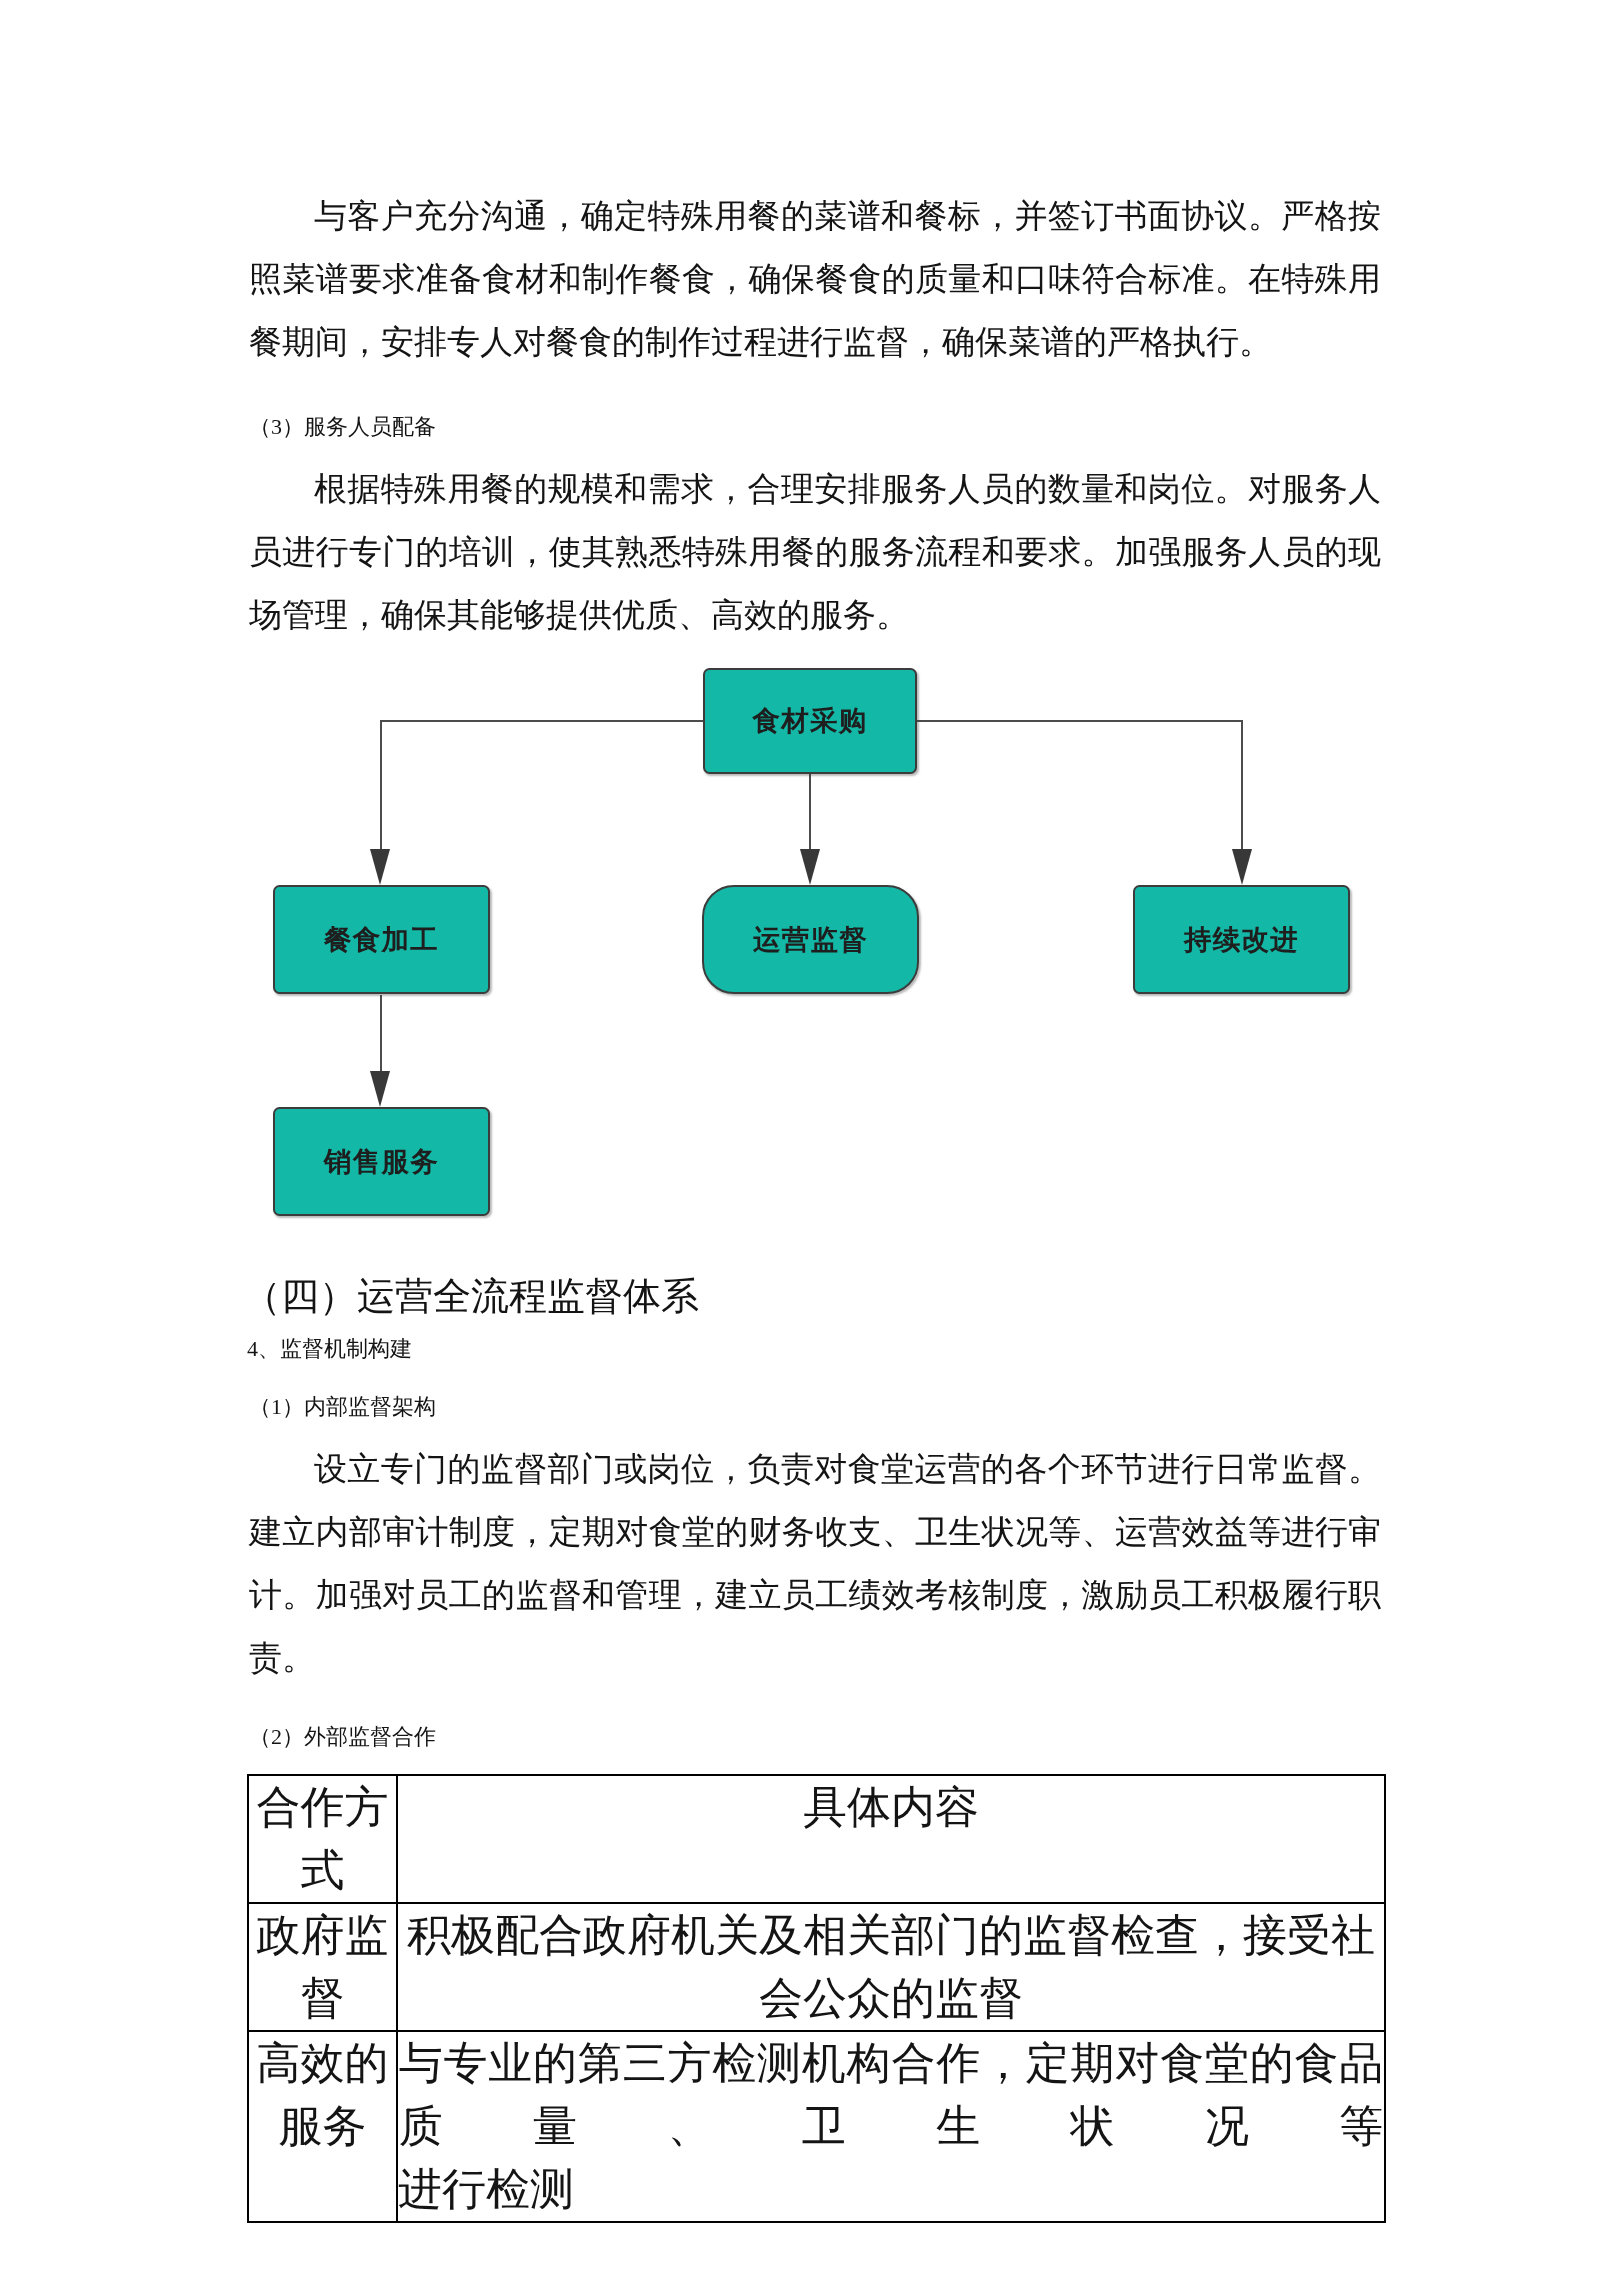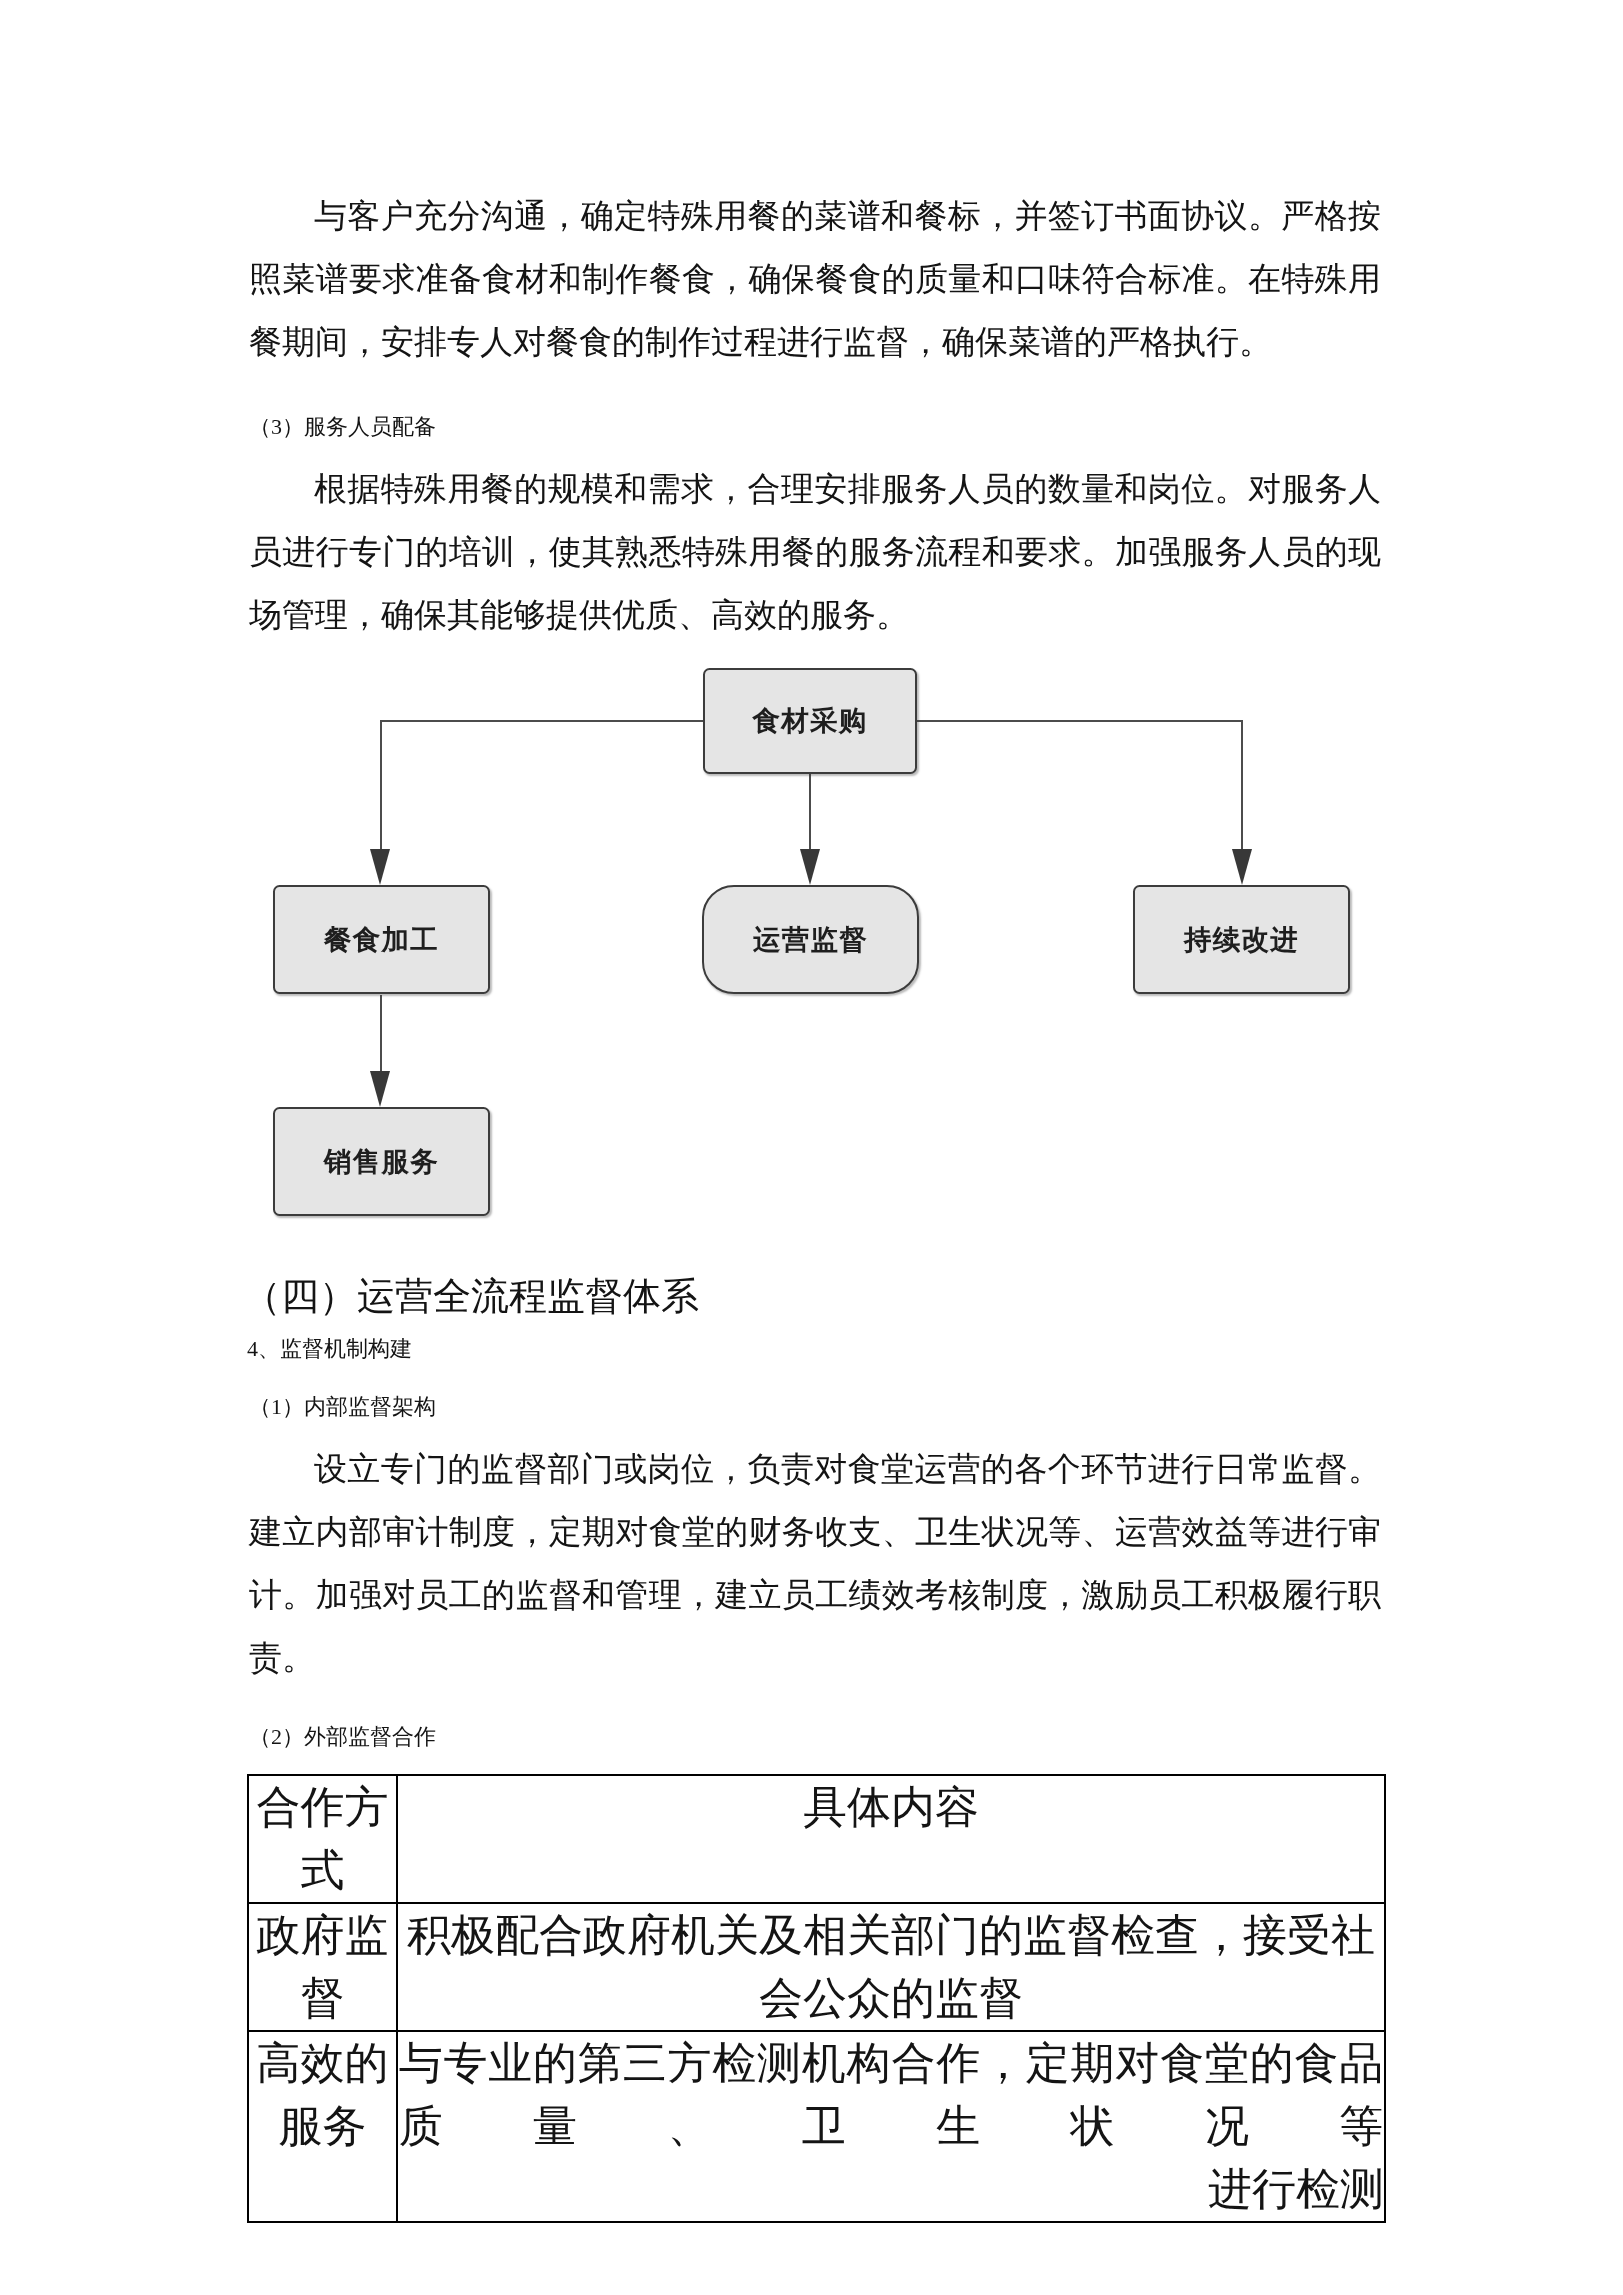--- a/index.html
+++ b/index.html
@@ -29,21 +29,21 @@
   .h-num { left:247px; }
   .h-big {
     position:absolute; left:243px;
     font-size:38px; line-height:63px; white-space:nowrap;
   }
 
   
   .diagram { position:absolute; left:0; top:0; width:1623px; height:2295px; pointer-events:none; }
   .fc-box {
     position:absolute;
-    background:#e5e5e5;
+    background:#14b8a6;
     border:2.6px solid #3c3c3c;
     border-radius:6.5px;
     box-shadow:1.3px 2px 2px rgba(60,60,60,0.35);
     display:flex; align-items:center; justify-content:center;
     font-family:"Liberation Sans","DejaVu Sans",sans-serif;
     font-weight:700; font-size:27.5px; color:#1e1e1e;
     box-sizing:border-box;
     letter-spacing:1.3px;
   }
   .fc-line { position:absolute; background:#4c4c4c; }
@@ -68,21 +68,21 @@
     padding:0;
     font-weight:normal;
     overflow:hidden;
   }
   .col-method { width:149px; }
   .tr-head  { height:82px; }
   .tr-row1  { height:82px; }
   .tr-row2  { height:145px; }
   .cell-ctr { text-align:center; }
   .cell-line-just { text-align:justify; text-align-last:justify; padding:0 0.7px; }
-  .cell-line-ctr  { text-align:right;padding-left:40px; }
+  .cell-line-ctr  { text-align:left; }
 </style>
 </head>
 <body>
 
 <div class="page">
 
   <div class="para" style="top:185px;">
     <div class="ln first jf">与客户充分沟通，确定特殊用餐的菜谱和餐标，并签订书面协议。严格按</div>
     <div class="ln jf">照菜谱要求准备食材和制作餐食，确保餐食的质量和口味符合标准。在特殊用</div>
     <div class="ln">餐期间，安排专人对餐食的制作过程进行监督，确保菜谱的严格执行。</div>

